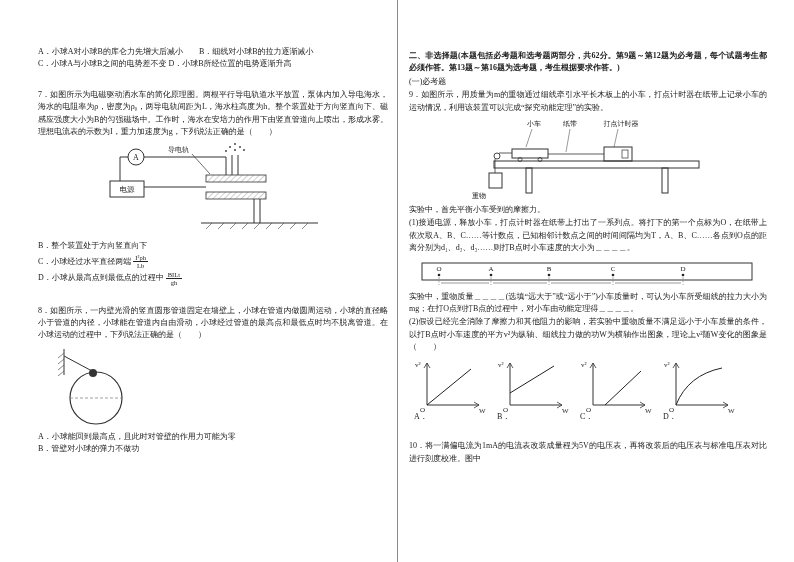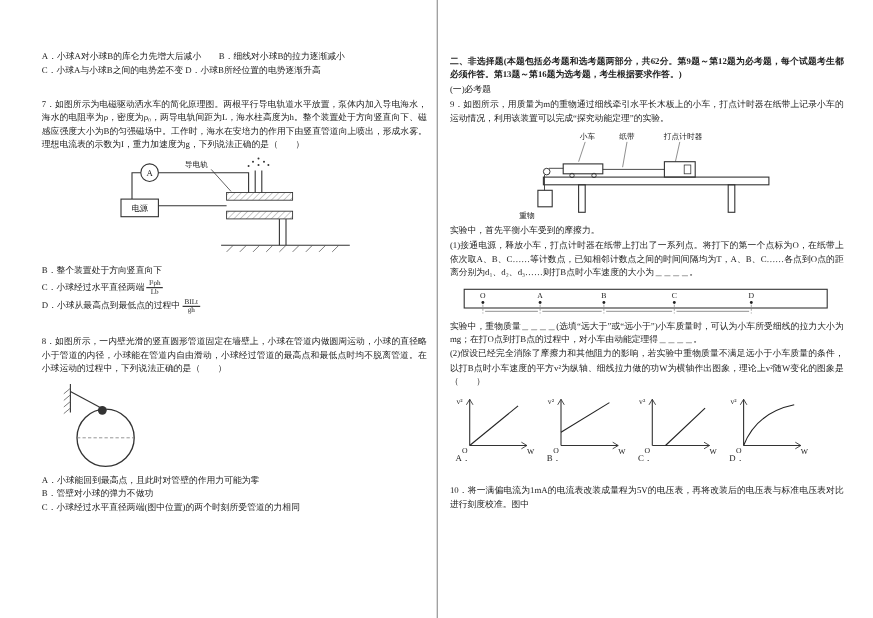--- a/index.html
+++ b/index.html
@@ -117,21 +117,20 @@
 
     <circle cx="48" cy="53" r="26" fill="none" stroke="#333" stroke-width="1.2"></circle>
 
     <line x1="22" y1="53" x2="74" y2="53" stroke="#777" stroke-width="0.7" stroke-dasharray="3,2"></line>
 
     <circle cx="45" cy="28" r="4" fill="#333"></circle>
   </svg>
 
   <div class="opt">A．小球能回到最高点，且此时对管壁的作用力可能为零</div>
   <div class="opt">B．管壁对小球的弹力不做功</div>
-  <div class="opt">C．小球经过水平直径两端(图中位置)的两个时刻所受管道的力相同</div>
 
 </div>
 
 <div class="col right-col">
 
   <div class="para intro">二、非选择题(本题包括必考题和选考题两部分，共62分。第9题～第12题为必考题，每个试题考生都必须作答。第13题～第16题为选考题，考生根据要求作答。)</div>
   <div class="sub">(一)必考题</div>
 
   <div class="para">9．如图所示，用质量为m的重物通过细线牵引水平长木板上的小车，打点计时器在纸带上记录小车的运动情况，利用该装置可以完成“探究动能定理”的实验。</div>
 

